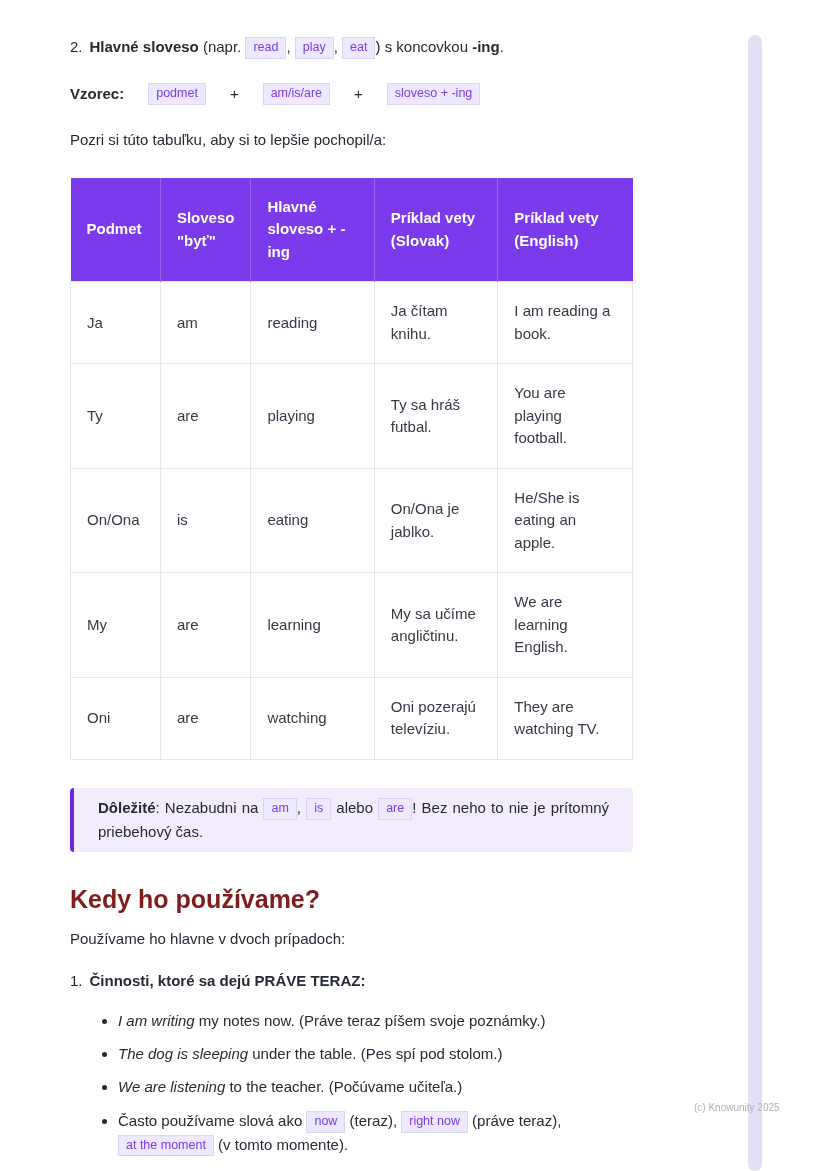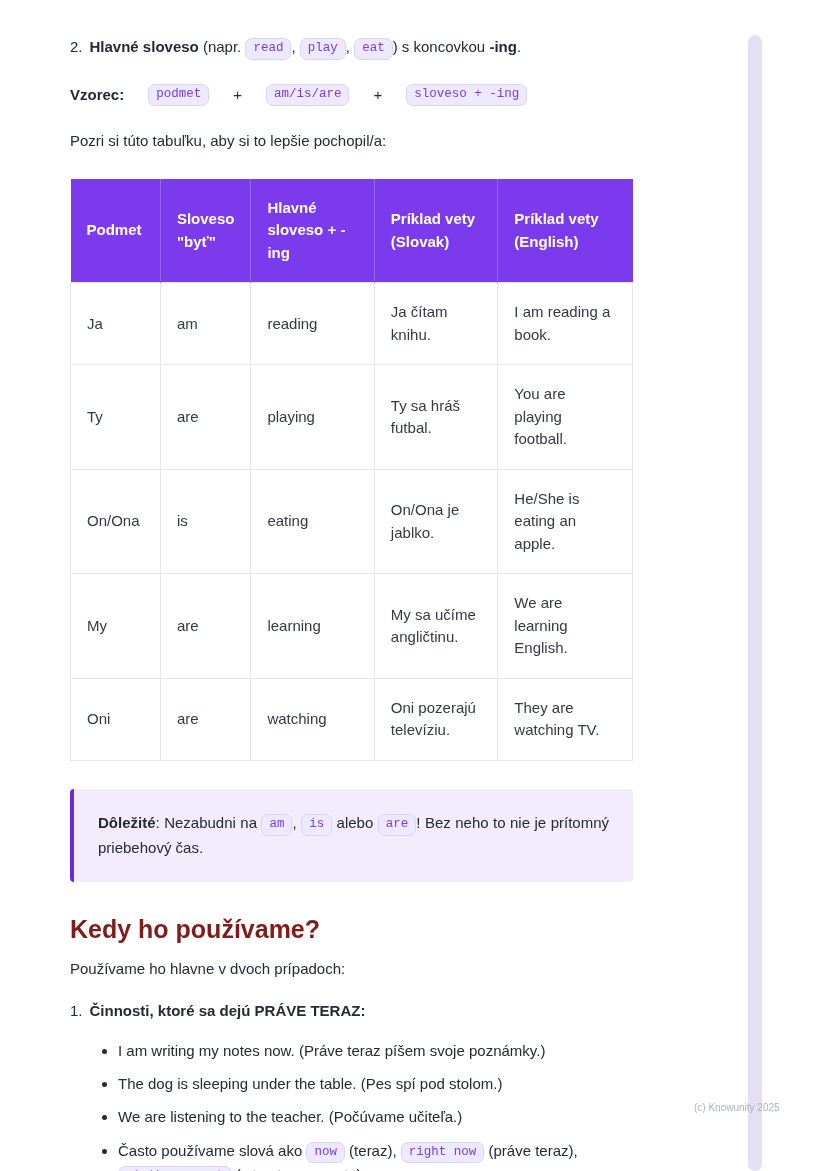--- a/index.html
+++ b/index.html
@@ -8,30 +8,30 @@
     font-family:"Liberation Sans","DejaVu Sans",sans-serif;
     background:#ffffff;
     color:#252a35;
     font-size:15px;
     position:relative;
     overflow:hidden;
   }
   .content { position:absolute; left:70px; top:0; width:563px; padding-top:36px; }
 
   .bold { font-weight:700; }
-  .italic { }
+  .italic { font-style:italic; }
 
   .chip {
     display:inline-block;
-    font-family:Liberation Mono, monospace;
+    font-family:Liberation Sans, sans-serif;
     font-size:12.5px;
     color:#7c3aed;
     background:#ede9fe;
     border:1px solid #ddd3f8;
-    border-radius:7px;
+    border-radius:0;
     padding:1px 7px 2px;
     line-height:1.35;
     white-space:nowrap;
     vertical-align:1px;
   }
 
   .oli { display:flex; gap:7px; line-height:1.5; }
   .oli-num { flex:0 0 auto; }
   .oli-body { flex:1 1 auto; }
 
@@ -67,21 +67,21 @@
     vertical-align:middle;
     line-height:1.5;
     color:#333a45;
   }
 
   .callout {
     margin-top:28px;
     background:#f3ecfd;
     border-left:4px solid #6d28d9;
     border-radius:4px;
-    padding:22px 24px;
+    padding:8px 24px;
     line-height:1.6;
     text-align:justify;
   }
 
   .h2 {
     margin-top:32px;
     color:#7f1d1d;
     font-size:25px;
     font-weight:700;
     line-height:1.2;

